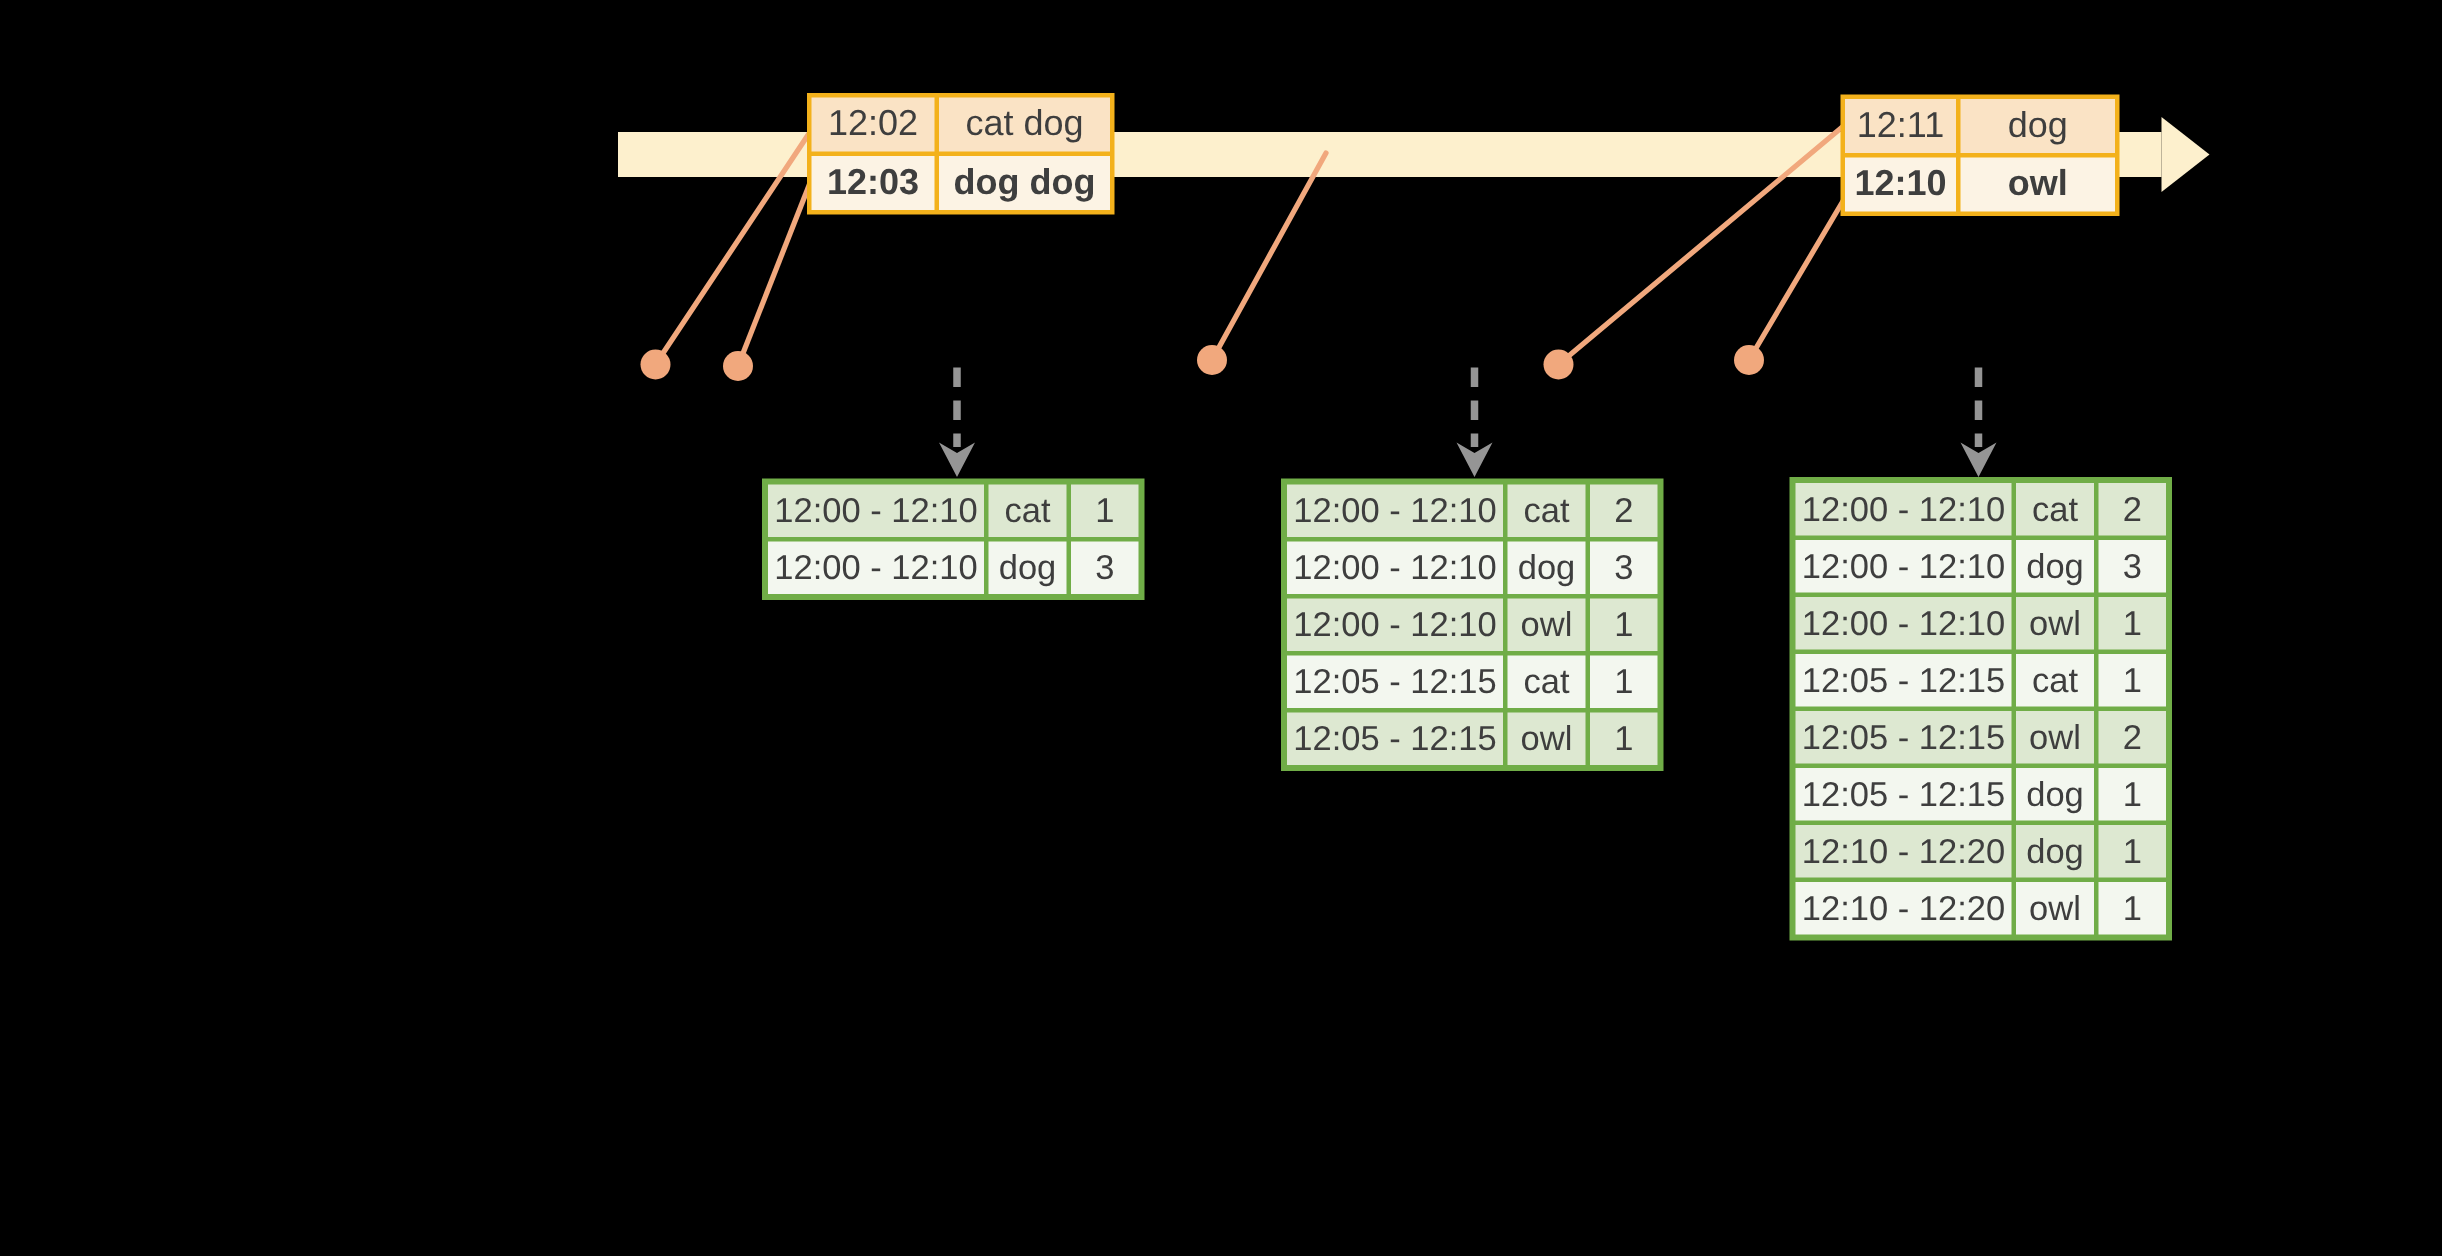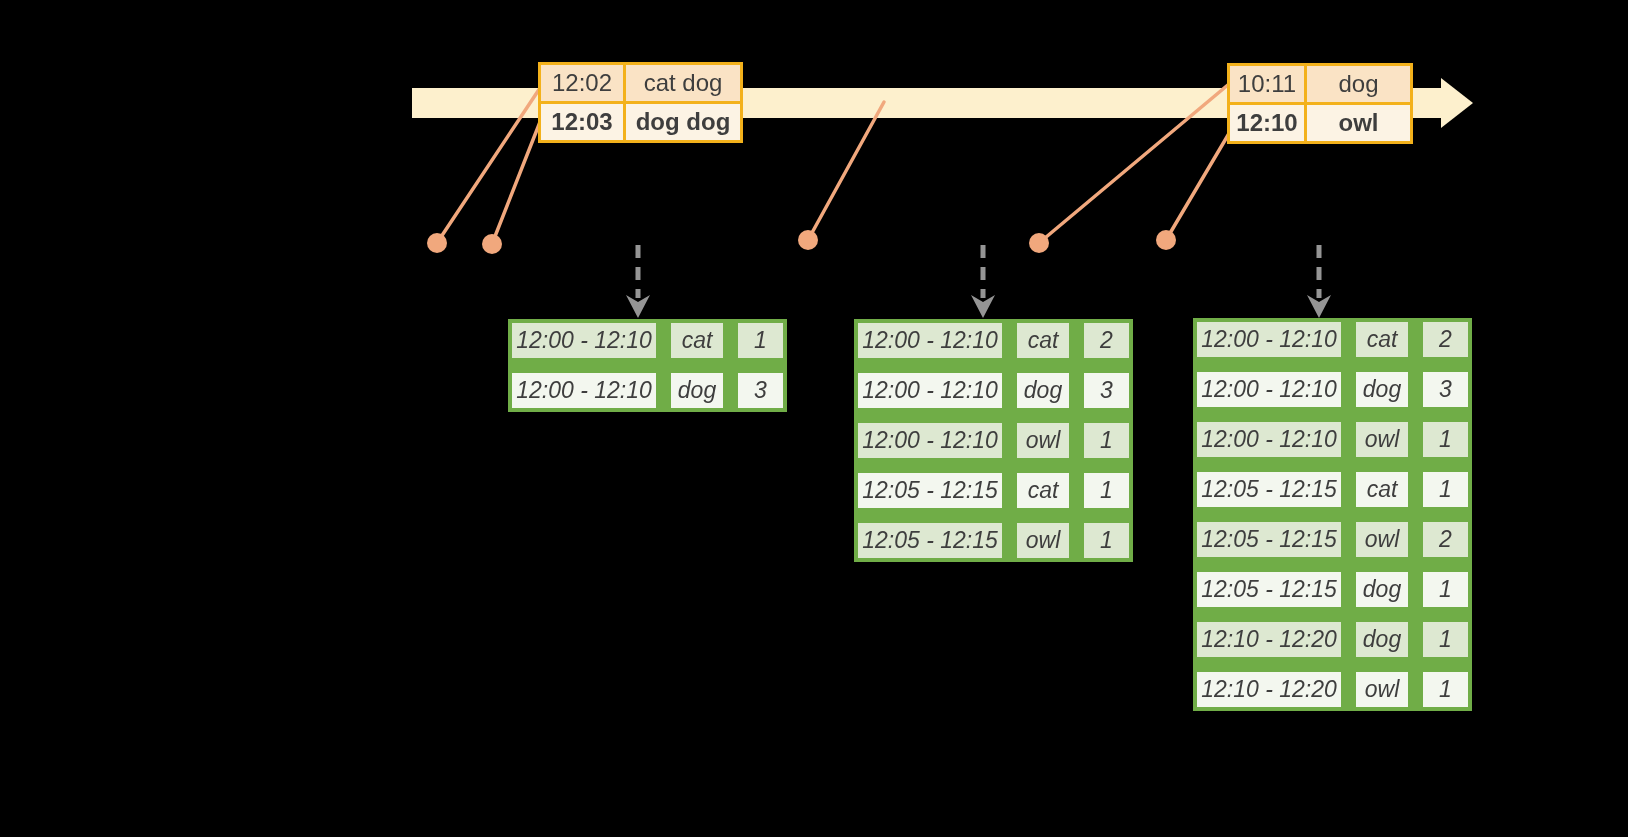--- a/index.html
+++ b/index.html
@@ -20,22 +20,22 @@
   .conn{stroke:var(--connector,#f1a87d);stroke-width:3.5;stroke-linecap:round;}
   .dot{fill:var(--connector,#f1a87d);}
   .dash{stroke:var(--dashed-arrow,#959595);stroke-width:5;stroke-dasharray:13 9;}
   .dash-head{fill:var(--dashed-arrow,#959595);}
   
   .event-box{position:absolute;display:grid;gap:3px;padding:3px;background:var(--event-border,#f3b11b);z-index:3;}
   .ev{display:flex;align-items:center;justify-content:center;height:36px;font-size:24px;}
   .ev.dark{background:var(--event-row-dark,#fae3c5);}
   .ev.light{background:var(--event-row-light,#fcf3e4);font-weight:bold;}
   
-  .rtable{position:absolute;display:grid;grid-template-columns:144px 52px 45px;gap:15px;padding:4px;
-    background:var(--result-border,#70ad47);z-index:3;font-style:italic;}
+  .rtable{position:absolute;display:grid;grid-template-columns:144px 52px 45px;gap:3px;padding:4px;
+    background:var(--result-border,#70ad47);z-index:3;}
   .rc{display:flex;align-items:center;justify-content:center;height:35px;font-size:23px;}
   .rc.g{background:var(--result-row-green,#dde8d1);}
   .rc.w{background:var(--result-row-white,#f3f7ef);}
 </style>
 </head>
 <body>
 
 <div class="canvas">
 
   <div class="band"></div>
@@ -70,21 +70,21 @@
 
   <div class="event-box" style="left:522px;top:62px;grid-template-columns:82px 114px">
     <div class="ev dark">12:02</div>
     <div class="ev dark">cat dog</div>
     <div class="ev light">12:03</div>
     <div class="ev light">dog dog</div>
   </div>
 
 
   <div class="event-box" style="left:1211px;top:63px;grid-template-columns:74px 103px">
-    <div class="ev dark">10:11</div>
+    <div class="ev dark">12:11</div>
     <div class="ev dark">dog</div>
     <div class="ev light">12:10</div>
     <div class="ev light">owl</div>
   </div>
 
   <div class="rtable" style="left:492px;top:319px">
     <div class="rc g">12:00 - 12:10</div>
     <div class="rc g">cat</div>
     <div class="rc g">1</div>
     <div class="rc w">12:00 - 12:10</div>

